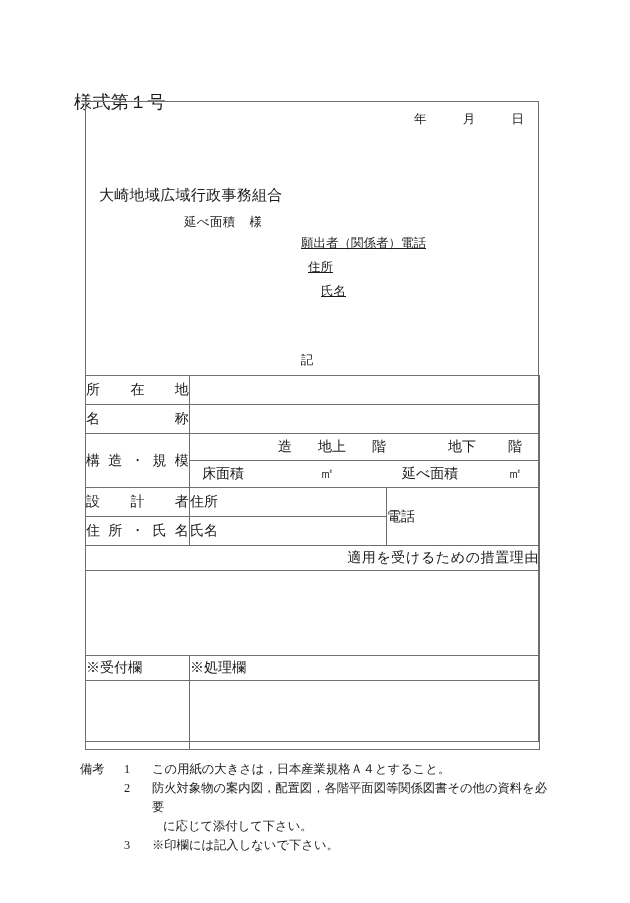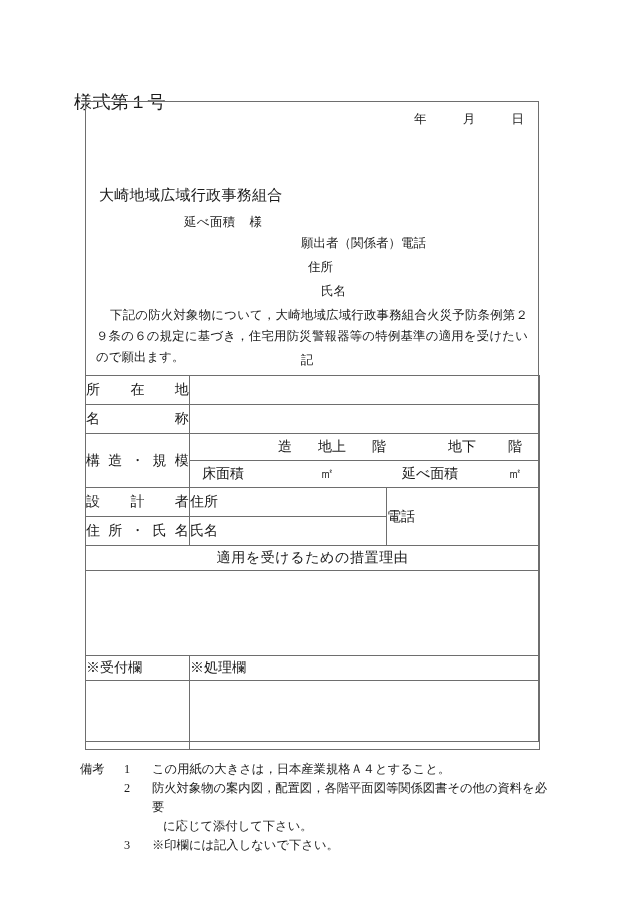--- a/index.html
+++ b/index.html
@@ -89,20 +89,21 @@
   }
   .addressee-chief .sama { margin-left: 14px; }
 
   .applicant {
     position: absolute;
     left: 215px;
     top: 129px;
     font-size: 12.5px;
     line-height: 24px;
     white-space: nowrap;
+    text-decoration: underline;
   }
   .applicant .r1 { display: block; }
   .applicant .r2 { display: block; padding-left: 7px; }
   .applicant .r3 { display: block; padding-left: 20px; }
 
   .body-text {
     position: absolute;
     left: 10px;
     right: 10px;
     top: 203px;
@@ -163,21 +164,21 @@
   .p-kai1  { left: 182px; }
   .p-under { left: 258px; }
   .p-kai2  { left: 318px; }
   .p-floor { left: 12px; }
   .p-m2a   { left: 130px; }
   .p-total { left: 212px; }
   .p-m2b   { left: 318px; }
 
   .reason-title {
     height: 24px;
-    text-align: center;
+    text-align: right;
     letter-spacing: 0.6px;
   }
   .reason-blank { height: 84px; }
   .recv-label { height: 24px; padding: 0 6px; margin-top: 24px; }
   .recv-blank { height: 68px; }
 
   
   .notes {
     position: absolute;
     left: 80px;
@@ -229,23 +230,20 @@
       <div class="addressee-chief">
         <span>延べ面積</span><span class="sama">様</span>
       </div>
 
       <div class="applicant">
         <span class="r1">願出者（関係者）電話</span>
         <span class="r2">住所</span>
         <span class="r3">氏名</span>
       </div>
 
-      <div class="body-text">
-        <span class="indent">下記の防火対象物について，大崎地域広域行政事務組合火災予防条例第２９条の６の規定に基づき，住宅用防災警報器等の特例基準の適用を受けたいので願出ます。</span>
-      </div>
 
       <div class="ki-mark">記</div>
     </div>
 
     <table class="grid">
       <colgroup>
         <col style="width:104px">
         <col style="width:89px">
         <col style="width:108px">
         <col style="width:153px">

